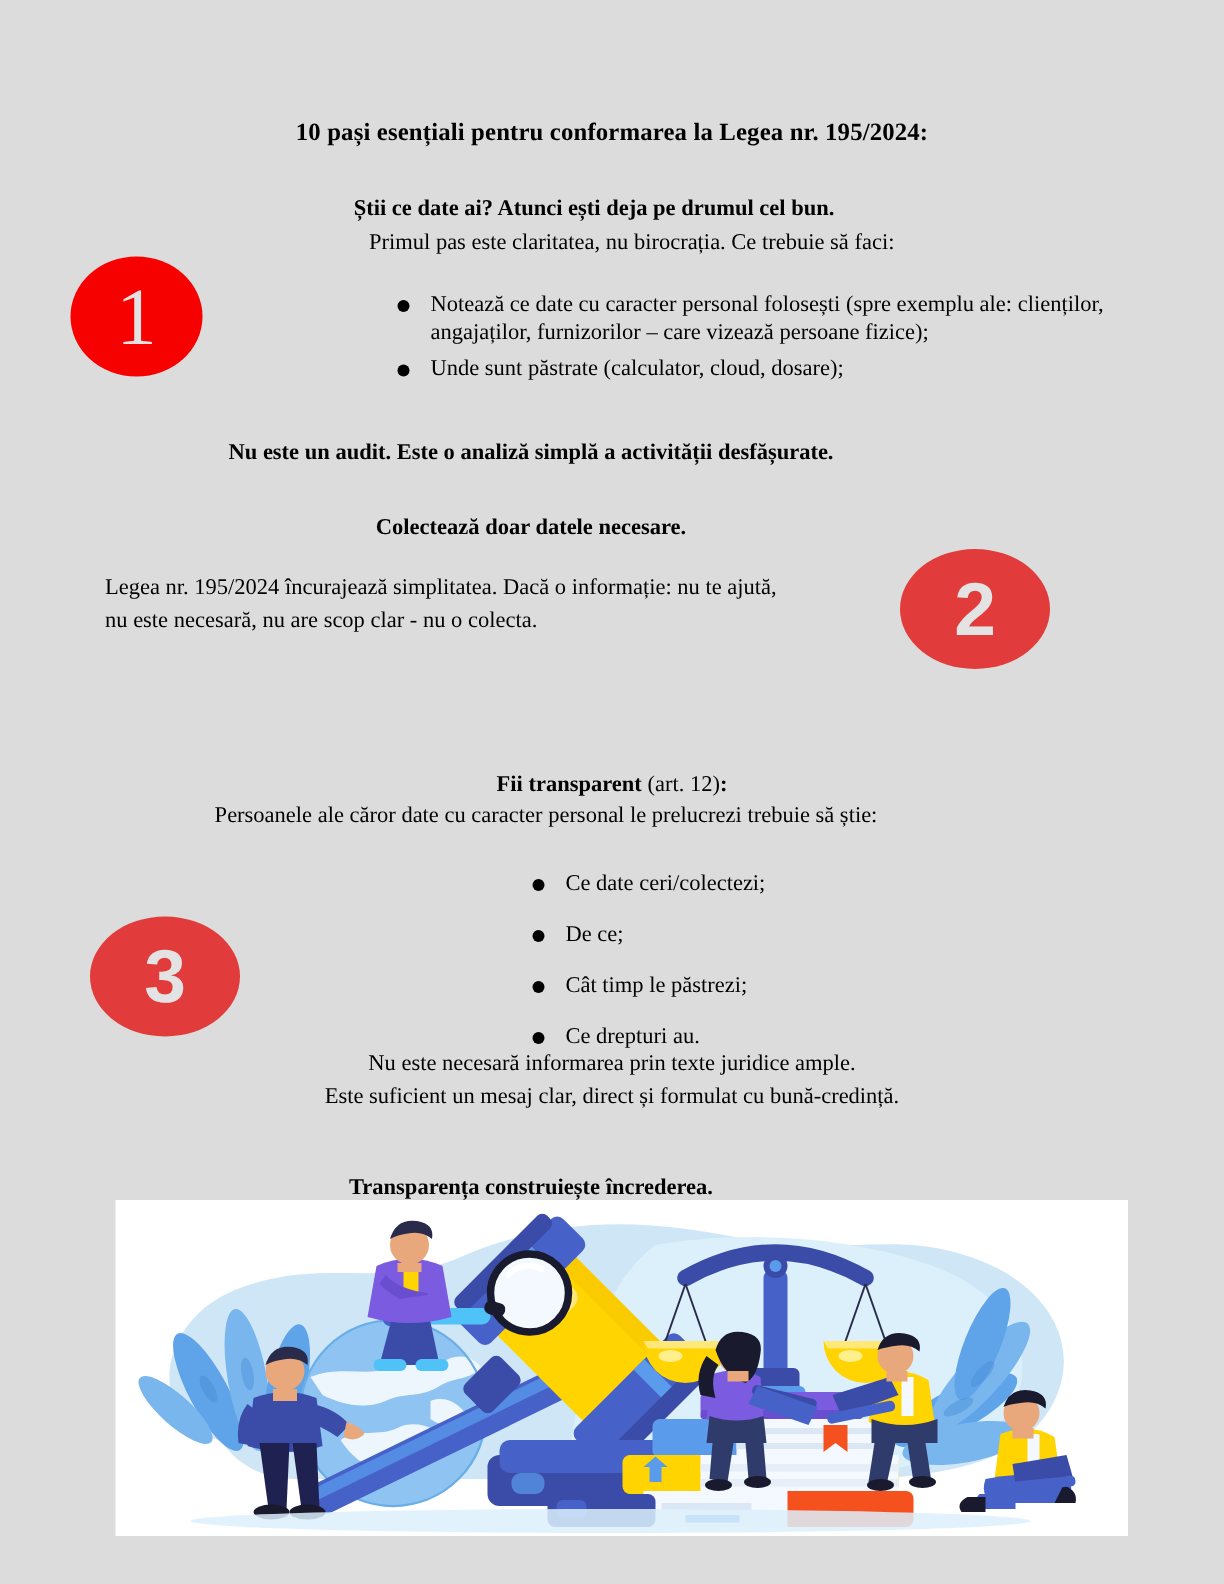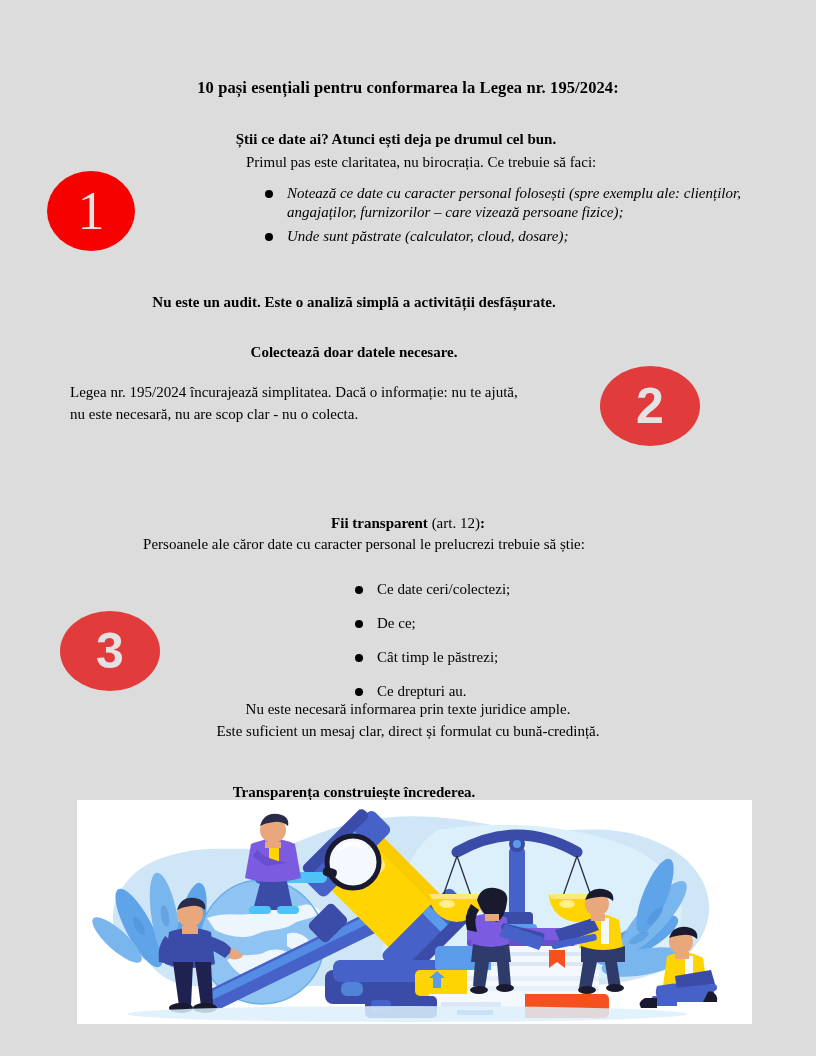--- a/index.html
+++ b/index.html
@@ -73,23 +73,22 @@
     left: 0;
     top: 6px;
     width: 8px;
     height: 8px;
     border-radius: 50%;
     background: #000;
   }
 
   #bullets-1 {
     left: 265px;
-    top: 184px;
+    top: 194px;
     width: 520px;
-    font-style: italic;
   }
   #bullets-1 li { margin-bottom: 5px; }
 
   #bullets-2 {
     left: 355px;
     top: 580px;
     width: 300px;
   }
   #bullets-2 li { margin-bottom: 16px; line-height: 18px; }
 

